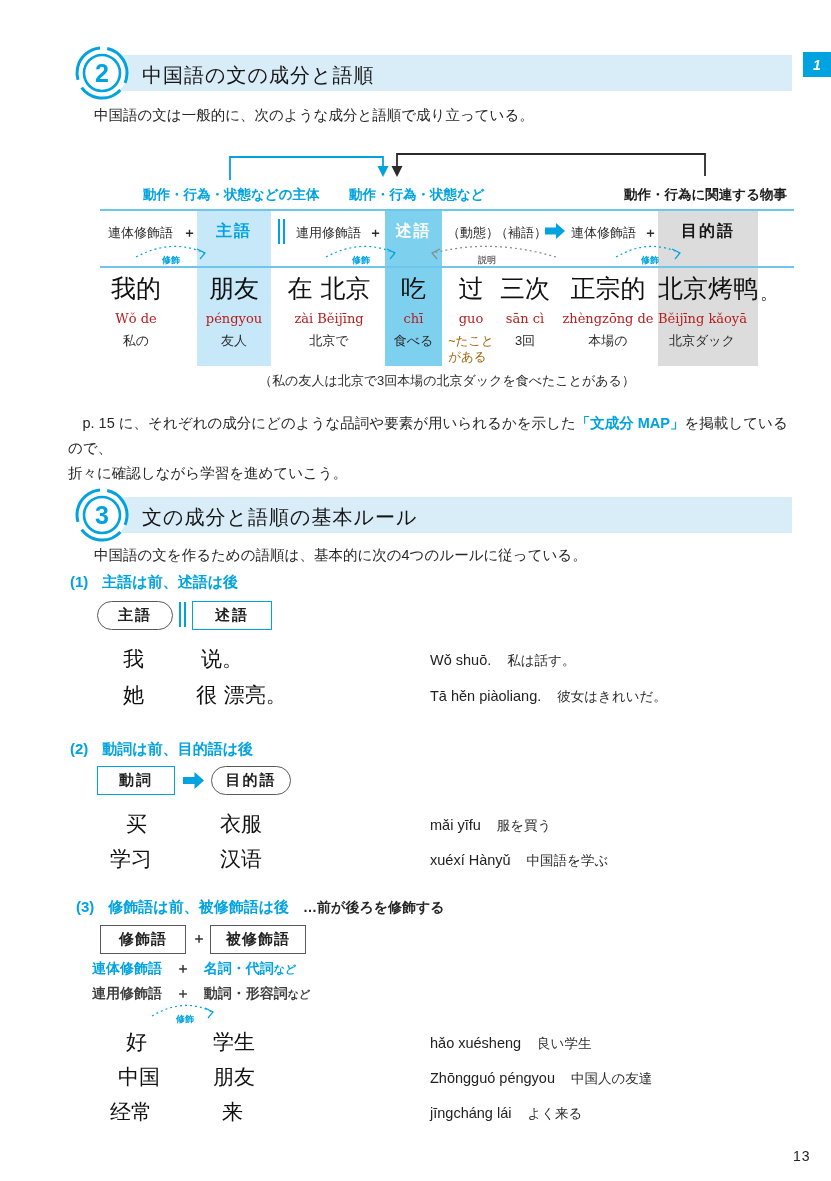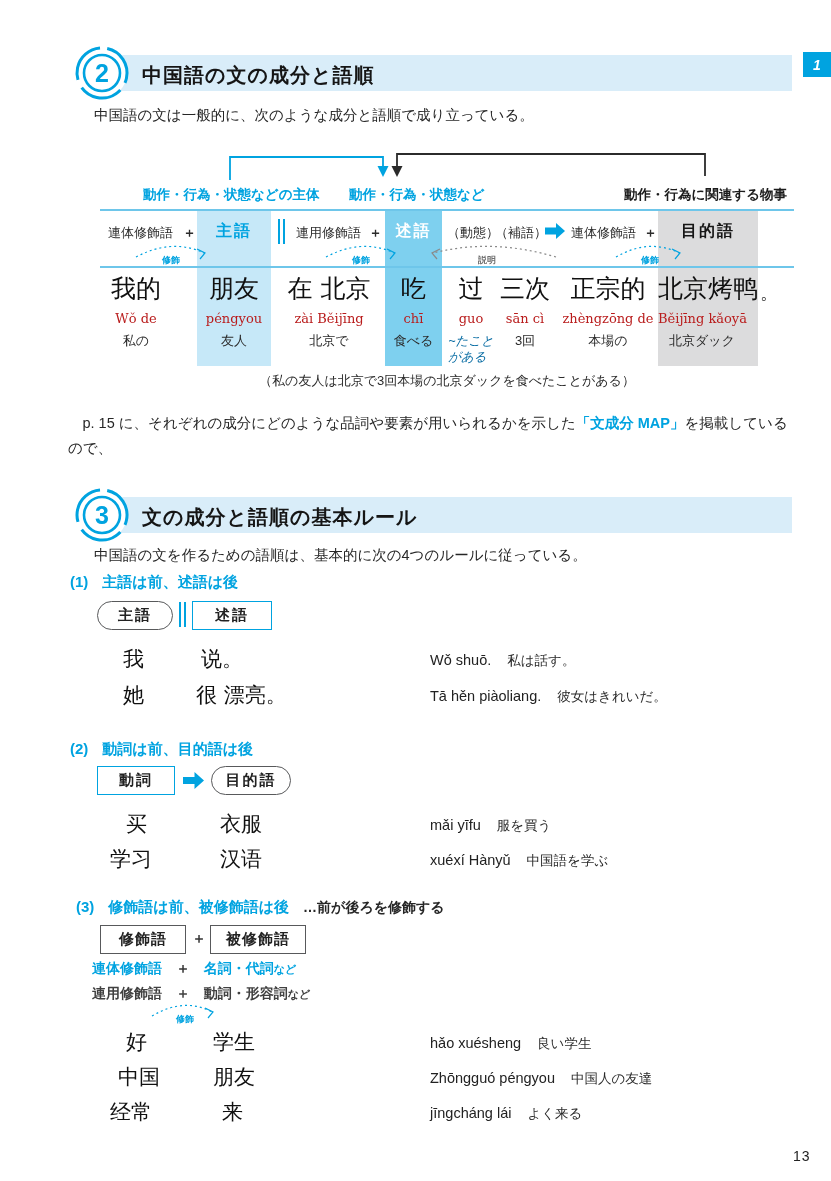--- a/index.html
+++ b/index.html
@@ -13,39 +13,39 @@
     --ink:#1f1f1f;
   }
   html,body{margin:0;padding:0;background:#fff;}
   .page{position:relative;width:831px;height:1181px;background:#fff;overflow:hidden;
         font-family:"Liberation Sans",sans-serif;color:var(--ink);}
   .abs{position:absolute;}
   .serif{font-family:"DejaVu Serif",serif;}
   .cyan{color:var(--accent);}
   .b{font-weight:bold;}
   .bar{position:absolute;background:var(--bar-bg);height:36px;width:672px;left:120px;}
-  .bar-title{position:absolute;left:142px;font-size:20px;font-weight:bold;color:#151515;letter-spacing:1px;}
+  .bar-title{position:absolute;left:142px;font-size:20px;font-weight:normal;color:#151515;letter-spacing:1px;}
   .badge{position:absolute;width:58px;height:58px;}
   .side-tab{position:absolute;left:803px;width:28px;height:25px;background:var(--accent);
             color:#fff;font-style:italic;font-weight:bold;font-size:14px;
             display:flex;align-items:center;justify-content:center;}
   .body-text{font-size:14.5px;color:#262626;}
   .dia-label{position:absolute;font-size:13.5px;font-weight:bold;white-space:nowrap;}
   .hairline{position:absolute;height:2px;background:var(--hairline);width:694px;left:100px;}
   .colbg{position:absolute;top:211px;height:155px;}
   .hdr13{position:absolute;top:224px;font-size:13px;color:#2b2b2b;white-space:nowrap;}
   .hdr-main{position:absolute;top:221px;font-size:16px;font-weight:bold;text-align:center;letter-spacing:2px;}
   .dbar{position:absolute;width:3px;height:25px;border-left:2.5px solid var(--accent);border-right:2.5px solid var(--accent);}
   .arc{position:absolute;}
   .arc-label{position:absolute;font-size:9px;font-weight:bold;white-space:nowrap;}
   .cell{position:absolute;top:274px;text-align:center;}
   .hz{font-size:25px;font-family:"DejaVu Serif",serif;color:#101010;white-space:nowrap;line-height:30px;}
   .py{margin-top:7px;font-size:13px;font-family:"DejaVu Serif",serif;color:#b91c1c;white-space:nowrap;line-height:16px;}
   .gl{margin-top:6px;font-size:13px;color:#2b2b2b;white-space:nowrap;line-height:16px;}
-  .gl2{font-size:12.5px;color:#0369a1;white-space:nowrap;line-height:16px;text-align:left;display:inline-block;font-style:italic;}
+  .gl2{font-size:12.5px;color:#a16207;white-space:nowrap;line-height:16px;text-align:left;display:inline-block;}
   .caption{position:absolute;left:100px;width:694px;text-align:center;font-size:13px;color:#2b2b2b;}
   .rule-head{position:absolute;font-size:15px;font-weight:bold;white-space:nowrap;}
   .rule-num{margin-right:14px;}
   .pill{position:absolute;height:27px;border:1.6px solid #58595b;border-radius:15px;
         display:flex;align-items:center;justify-content:center;
         font-size:15px;font-weight:bold;letter-spacing:2px;color:#222;background:#fff;}
   .rect-c{position:absolute;height:27px;border:1.8px solid var(--accent);
         display:flex;align-items:center;justify-content:center;
         font-size:15px;font-weight:bold;letter-spacing:2px;color:#222;background:#fff;}
   .rect-g{position:absolute;height:27px;border:1.6px solid #58595b;
@@ -173,20 +173,21 @@
     <div class="hz">北京烤鸭</div>
     <div class="py">Běijīng kǎoyā</div>
     <div class="gl">北京ダック</div>
   </div>
   <span class="abs serif" style="left:760px;top:281px;font-size:18px">。</span>
 
   <div class="caption" style="top:372px">（私の友人は北京で3回本場の北京ダックを食べたことがある）</div>
 
   <div class="abs body-text" style="left:68px;top:411px;width:734px;line-height:25px">
     <span>　p. 15 に、それぞれの成分にどのような品詞や要素が用いられるかを示した</span><span class="cyan b">「文成分 MAP」</span><span>を掲載しているので、</span><br>
+    <span>折々に確認しながら学習を進めていこう。</span>
   </div>
 
   <div class="bar" style="top:497px"></div>
   <div class="bar-title" style="top:504px">文の成分と語順の基本ルール</div>
   <svg class="badge" style="left:73px;top:486px" viewBox="0 0 58 58">
     <circle cx="29" cy="29" r="25" fill="#fff" stroke="var(--accent)" stroke-width="3" stroke-dasharray="44 8.4" transform="rotate(-78 29 29)"></circle>
     <circle cx="29" cy="29" r="18" fill="#fff" stroke="var(--accent)" stroke-width="2.6"></circle>
     <text x="29" y="38" text-anchor="middle" font-size="25" font-weight="bold" fill="var(--accent)">3</text>
   </svg>
 

